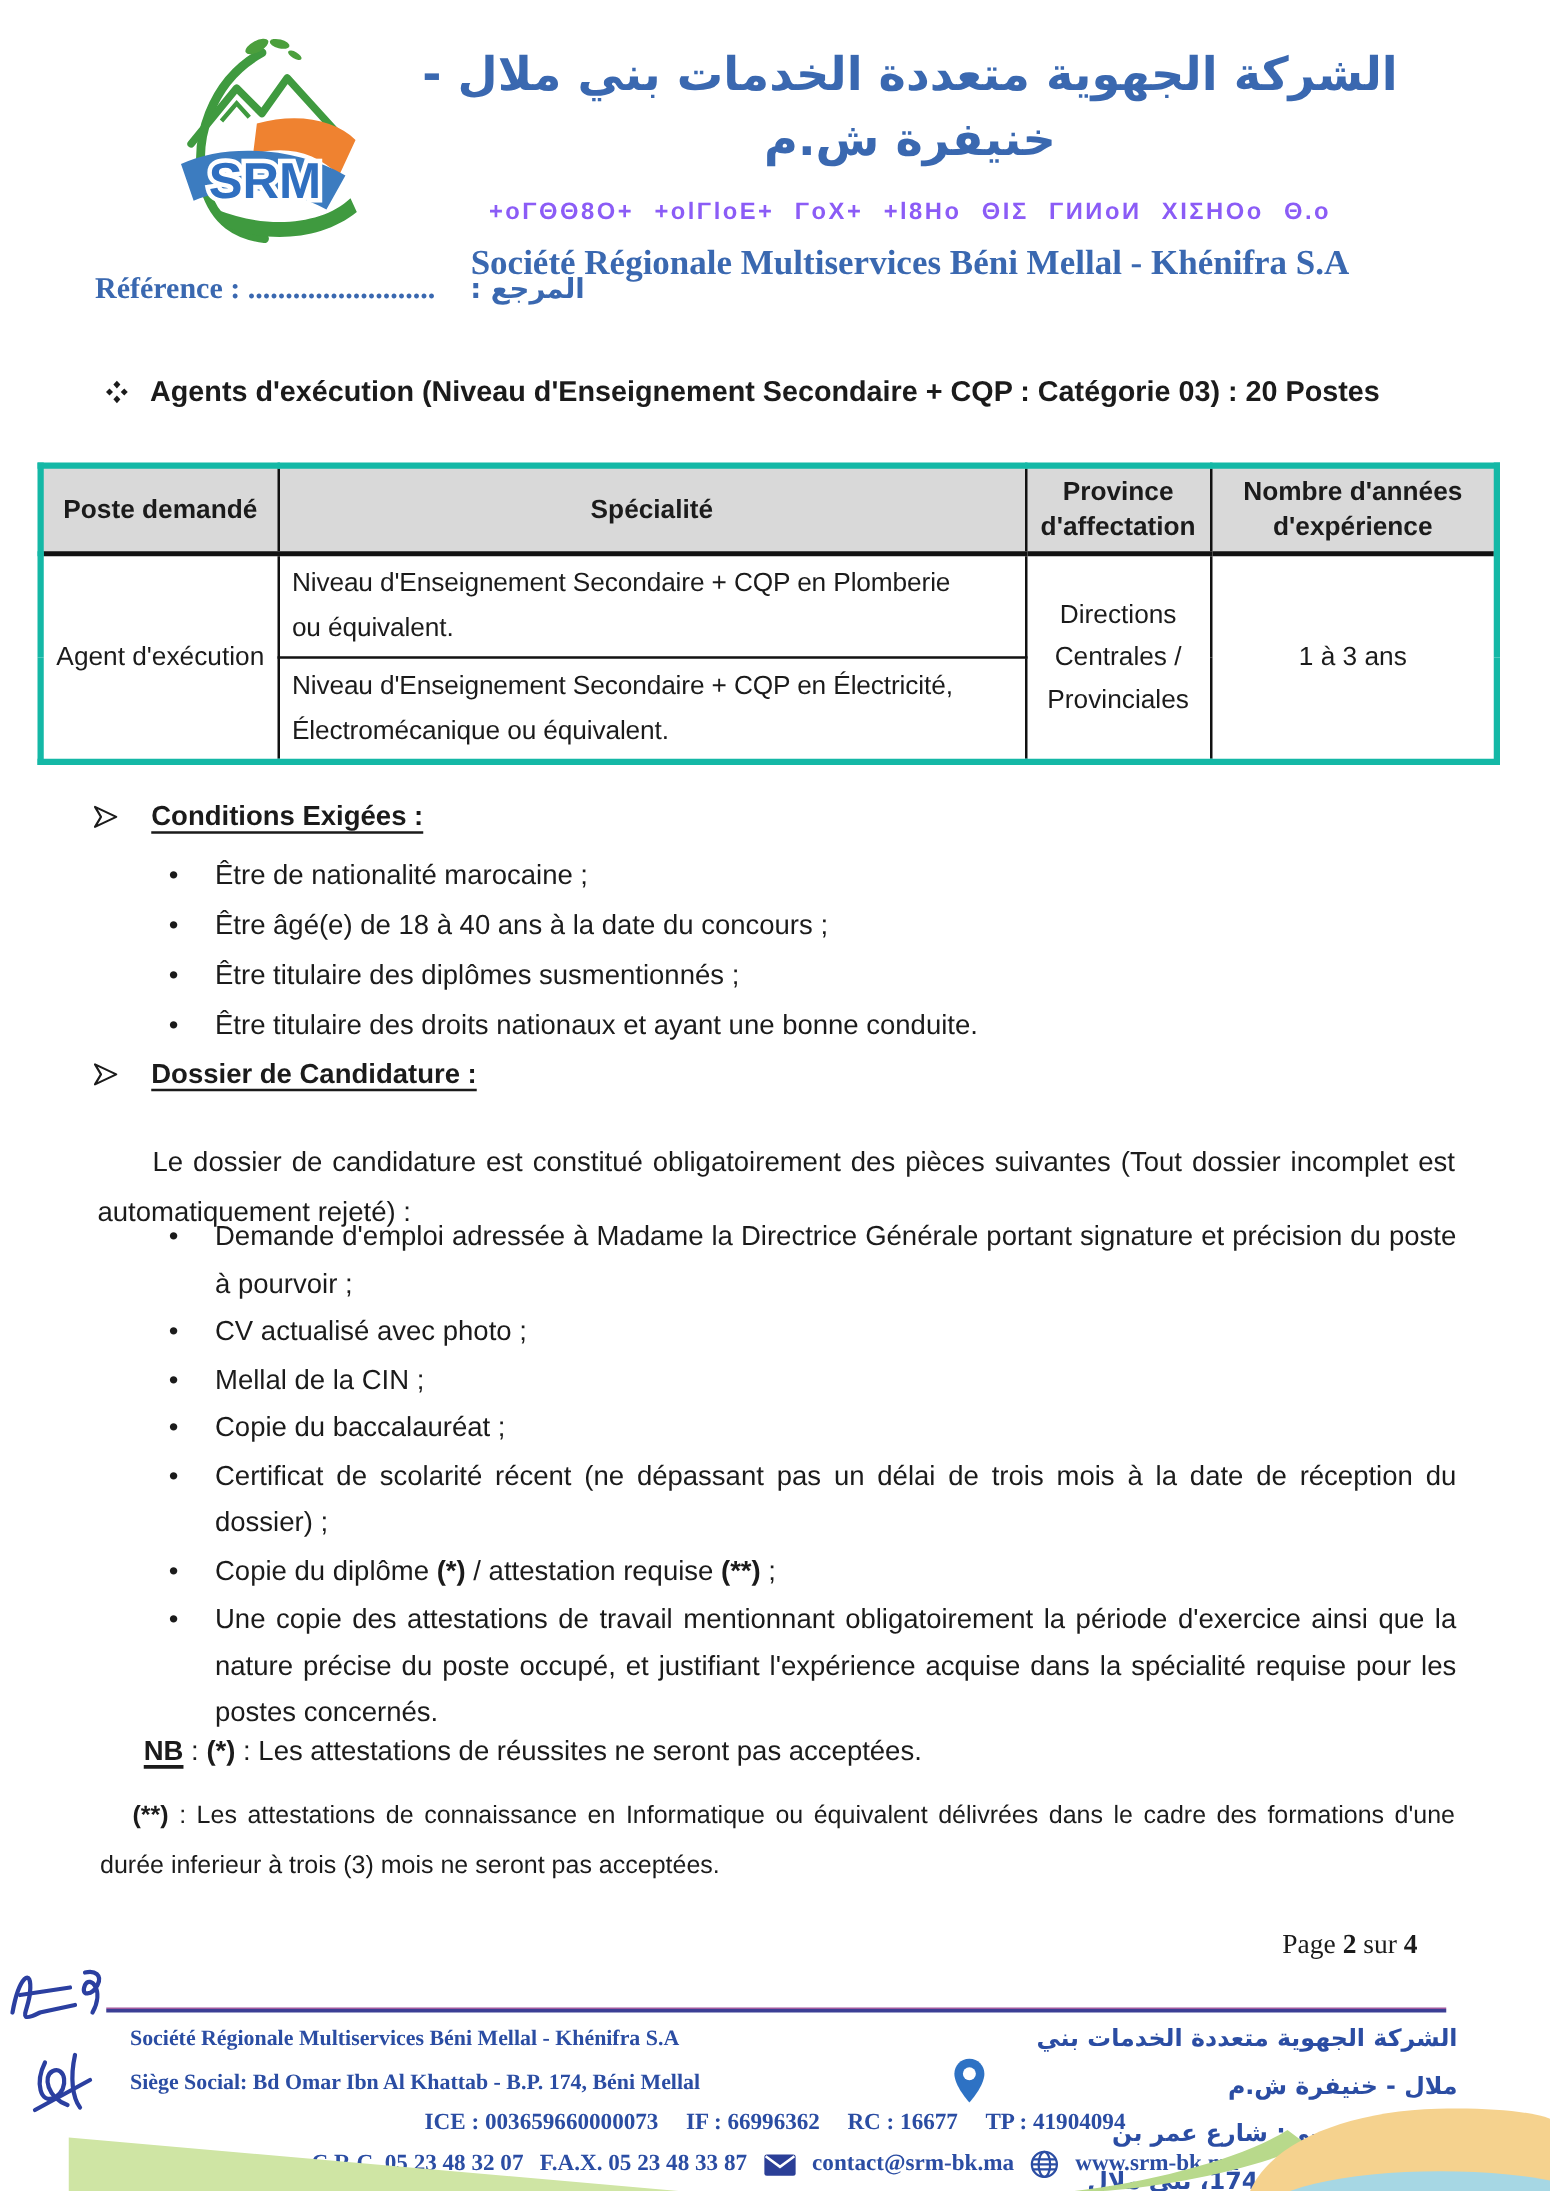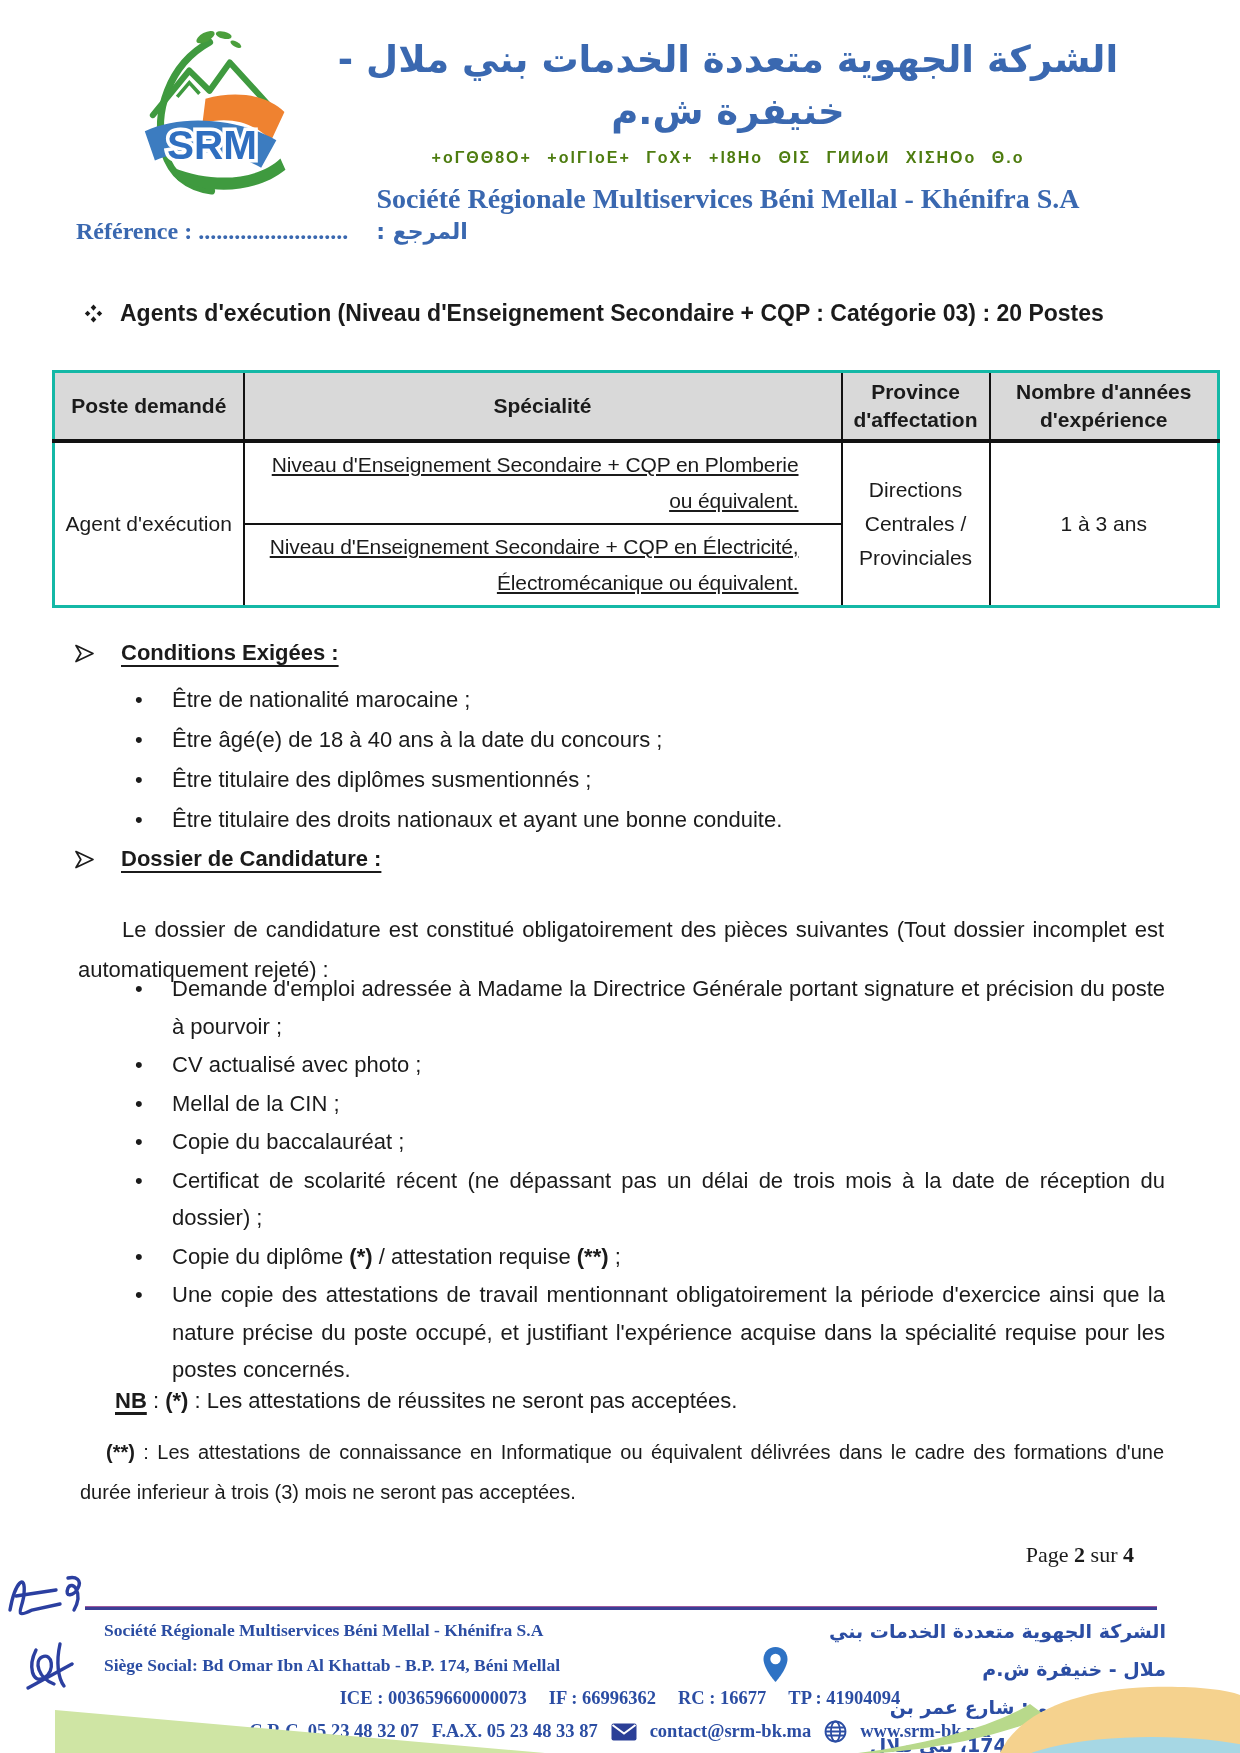--- a/index.html
+++ b/index.html
@@ -4,43 +4,43 @@
 <style>
   html,body{margin:0;padding:0;background:#8a8a8a;}
   .page{position:relative;width:1240px;height:1753px;margin:0 auto;background:#ffffff;
         font-family:"Liberation Sans",sans-serif;color:#1b1b1b;overflow:hidden;}
 
   
   .logo{position:absolute;left:116px;top:26px;}
   .hdr-text{position:absolute;left:298px;top:34px;width:860px;text-align:center;}
   .hdr-ar{font-family:"DejaVu Sans",sans-serif;font-size:37px;font-weight:bold;color:#3a68b0;
           direction:rtl;line-height:52px;}
-  .hdr-tif{font-size:16px;font-weight:bold;color:#4d7c0f;letter-spacing:2px;word-spacing:9px;
-           line-height:36px;margin-top:2px;}
+  .hdr-tif{font-size:19px;font-weight:bold;color:#8b5cf6;letter-spacing:2px;word-spacing:9px;
+           line-height:36px;margin-top:14px;}
   .hdr-fr{font-family:"Liberation Serif",serif;font-size:28px;font-weight:bold;color:#3a68b0;
           line-height:40px;margin-top:3px;}
 
   
   .ref{position:absolute;left:76px;top:218px;font-family:"Liberation Serif",serif;
        font-size:24px;font-weight:600;color:#3a68b0;}
   .ref .ar{font-family:"DejaVu Sans",sans-serif;font-size:22px;margin-left:22px;}
 
   
   .doc-title{position:absolute;left:84px;top:300px;width:1100px;display:flex;gap:17px;
              align-items:center;font-size:23px;font-weight:bold;}
 
   
-  .doc-table{position:absolute;left:52px;top:370px;width:1165px;border-collapse:collapse;
-             table-layout:fixed;border:3px solid #14b8a6;}
+  .doc-table{position:absolute;left:30px;top:370px;width:1165px;border-collapse:collapse;
+             table-layout:fixed;border:5px solid #14b8a6;}
   .doc-table th,.doc-table td{border:2px solid #121212;font-size:21px;text-align:center;
              vertical-align:middle;padding:2px 6px;}
   .doc-table thead th{background:#d9d9d9;font-weight:bold;height:62px;line-height:28px;
              border-bottom:4px solid #121212;}
   .doc-table tbody tr{height:76px;}
-  .doc-table td.spec{text-align:right;padding:4px 42px 4px 10px;line-height:36px;letter-spacing:-0.1px;text-decoration:underline;}
+  .doc-table td.spec{text-align:left;padding:4px 42px 4px 10px;line-height:36px;letter-spacing:-0.1px;}
   .doc-table td.mid{line-height:34px;}
 
   
   .sec-head{position:absolute;display:flex;gap:26px;align-items:center;font-size:22px;font-weight:bold;}
   .sec-head .lbl{text-decoration:underline;text-decoration-thickness:2px;text-underline-offset:5px;}
   .sec-cond{left:74px;top:640px;}
   .sec-doss{left:74px;top:846px;}
 
   ul.blist{list-style:none;margin:0;padding:0;position:absolute;left:135px;}
   ul.blist li{display:flex;gap:25px;}

